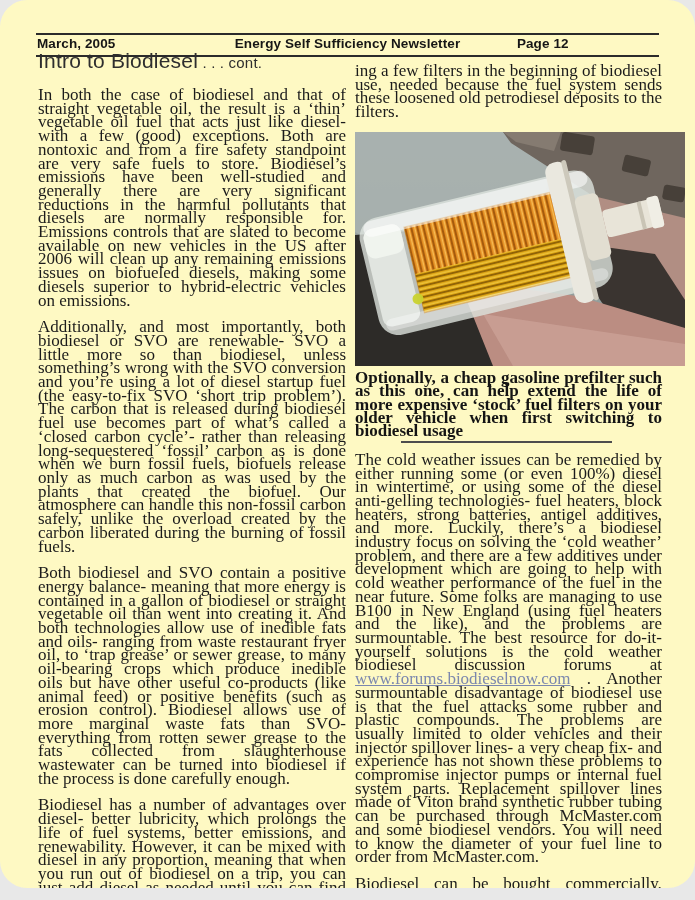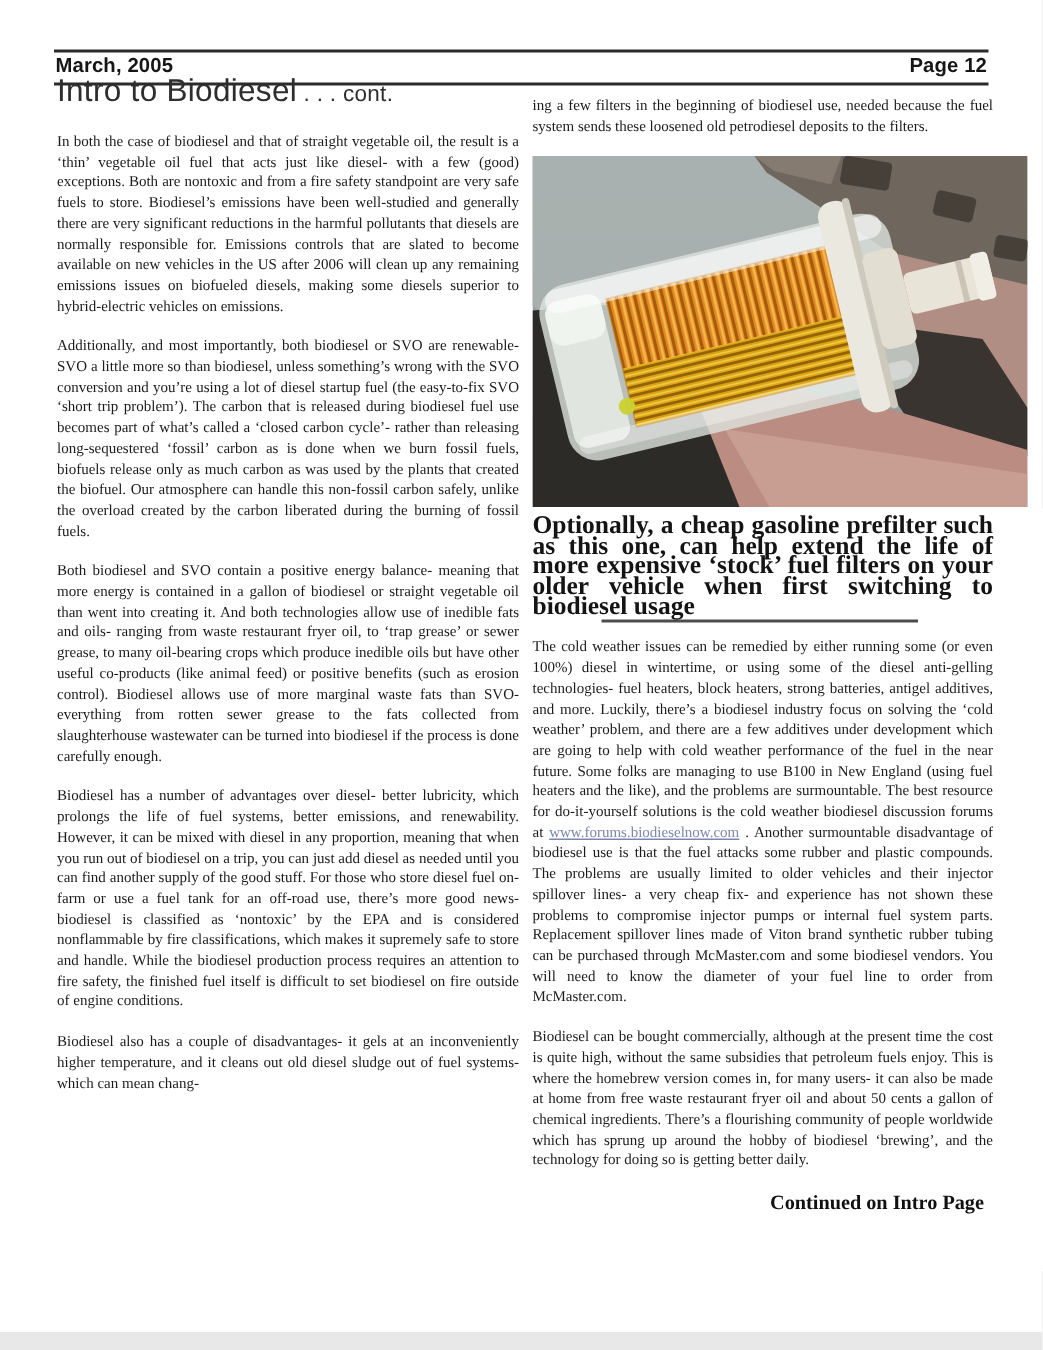--- a/index.html
+++ b/index.html
@@ -1,45 +1,46 @@
 <!DOCTYPE html>
 <html><head>
 <meta charset="utf-8">
 <style>
   html,body{margin:0;padding:0;background:#e8e8e8;}
   .page{
-    position:relative;width:695px;height:888px;background:#ffffff;
+    position:relative;width:695px;height:888px;background:#fef9c3;
     font-family:"Liberation Serif",serif;color:#1b1b1b;overflow:hidden;
     margin:0 auto;
+    border-radius:27px;
   }
   .rule{position:absolute;background:#2b2b2b;}
   .rule-top{left:36px;right:36px;top:33px;height:1.5px;}
   .rule-under-header{left:36px;right:36px;top:55px;height:2px;}
   .header-row{
     position:absolute;left:37px;right:37px;top:36px;height:18px;
     display:flex;align-items:baseline;
     font-family:"Liberation Sans",sans-serif;font-weight:bold;
     font-size:13.5px;color:#161616;letter-spacing:.1px;
   }
   .header-date{flex:1;text-align:left;}
   .header-title{flex:2.4;text-align:center;}
-  .header-page{flex:1;text-align:right;}
+  .header-page{flex:1;}
 
   .col-left{position:absolute;left:38px;top:48px;width:308px;}
   .col-right{position:absolute;left:355px;top:64px;width:307px;}
 
   .article-title{
     font-family:"Liberation Sans",sans-serif;color:#2e2e2e;
     font-size:21px;font-weight:400;letter-spacing:.2px;
     margin:1px 0 15px 0;white-space:nowrap;
   }
   .article-title .suffix{font-size:15px;}
 
   p.body{
-    font-size:10px;line-height:13.7px;text-align:justify;
+    font-size:17px;line-height:13.7px;text-align:justify;
     margin:0 0 13px 0;color:#1b1b1b;
   }
   p.body:last-child{margin-bottom:12px;}
 
   .photo-wrap{width:330px;height:234px;margin:8px 0 5px 0;}
   .photo-wrap svg{display:block;}
 
   .caption{
     font-weight:bold;font-size:17px;line-height:13.4px;
     text-align:justify;margin:0;color:#141414;
@@ -55,20 +56,21 @@
 </style>
 </head>
 <body>
 
 <div class="page">
 
   <div class="rule rule-top"></div>
 
   <div class="header-row">
     <span class="header-date">March, 2005</span>
+    <span class="header-title">Energy Self Sufficiency Newsletter</span>
     <span class="header-page">Page 12</span>
   </div>
 
   <div class="rule rule-under-header"></div>
 
   <div class="col-left">
     <h1 class="article-title"><span>Intro to Biodiesel</span><span class="suffix"> . . . cont.</span></h1>
 
     <p class="body">In both the case of biodiesel and that of straight vegetable oil, the result is a ‘thin’ vegetable oil fuel that acts just like diesel- with a few (good) exceptions. Both are nontoxic and from a fire safety standpoint are very safe fuels to store. Biodiesel’s emissions have been well-studied and generally there are very significant reductions in the harmful pollutants that diesels are normally responsible for. Emissions controls that are slated to become available on new vehicles in the US after 2006 will clean up any remaining emissions issues on biofueled diesels, making some diesels superior to hybrid-electric vehicles on emissions.</p>
     <p class="body">Additionally, and most importantly, both biodiesel or SVO are renewable- SVO a little more so than biodiesel, unless something’s wrong with the SVO conversion and you’re using a lot of diesel startup fuel (the easy-to-fix SVO ‘short trip problem’). The carbon that is released during biodiesel fuel use becomes part of what’s called a ‘closed carbon cycle’- rather than releasing long-sequestered ‘fossil’ carbon as is done when we burn fossil fuels, biofuels release only as much carbon as was used by the plants that created the biofuel. Our atmosphere can handle this non-fossil carbon safely, unlike the overload created by the carbon liberated during the burning of fossil fuels.</p>

